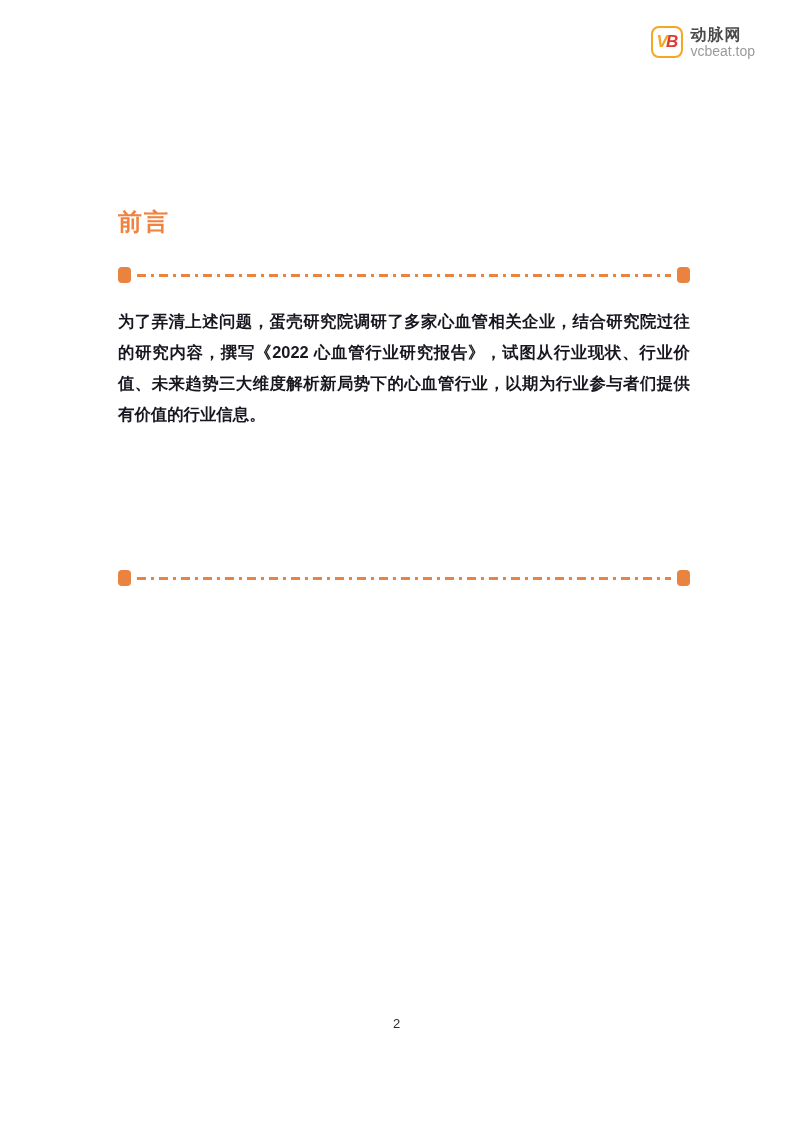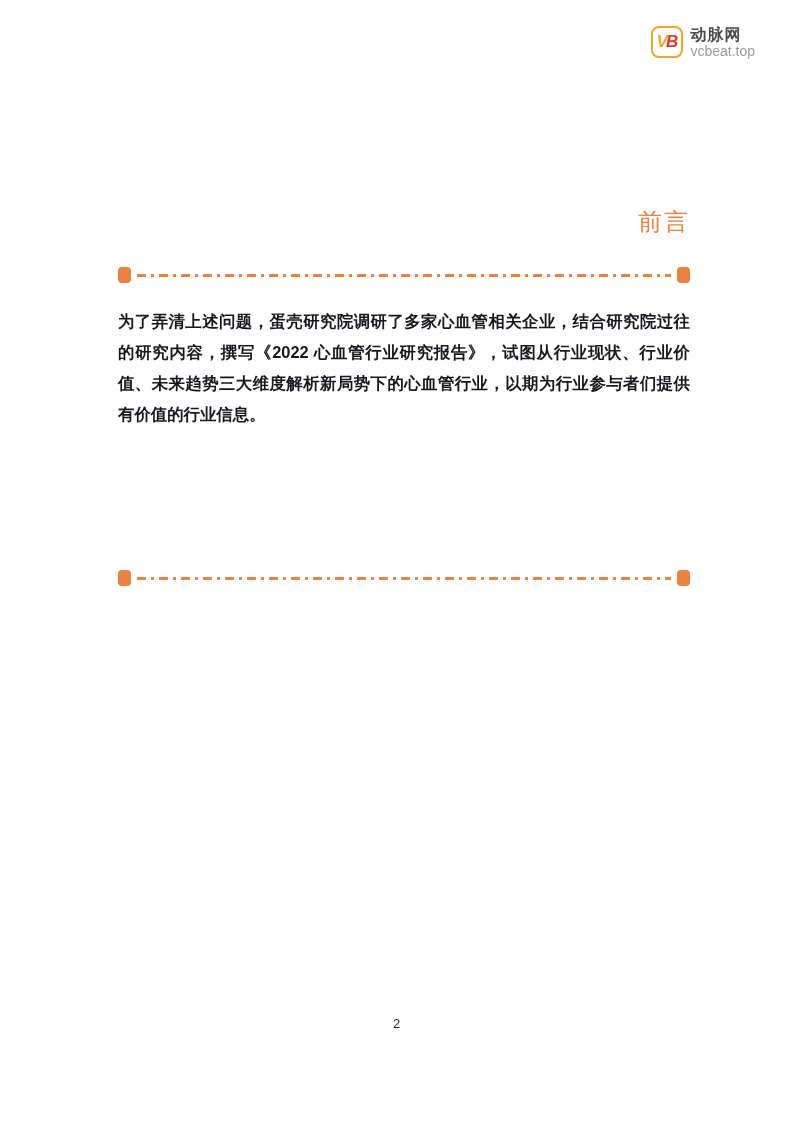--- a/index.html
+++ b/index.html
@@ -65,23 +65,23 @@
     position: absolute;
     left: 118px;
     width: 572px;
     top: 0;
   }
 
   .page-title {
     position: absolute;
     top: 206px;
     width: 100%;
-    text-align: right;
+    text-align: left;
     font-size: 24px;
-    font-weight: normal;
+    font-weight: bold;
     color: #F0823E;
     letter-spacing: 2px;
   }
 
   .divider {
     position: absolute;
     width: 100%;
     height: 16px;
     display: flex;
     align-items: center;

